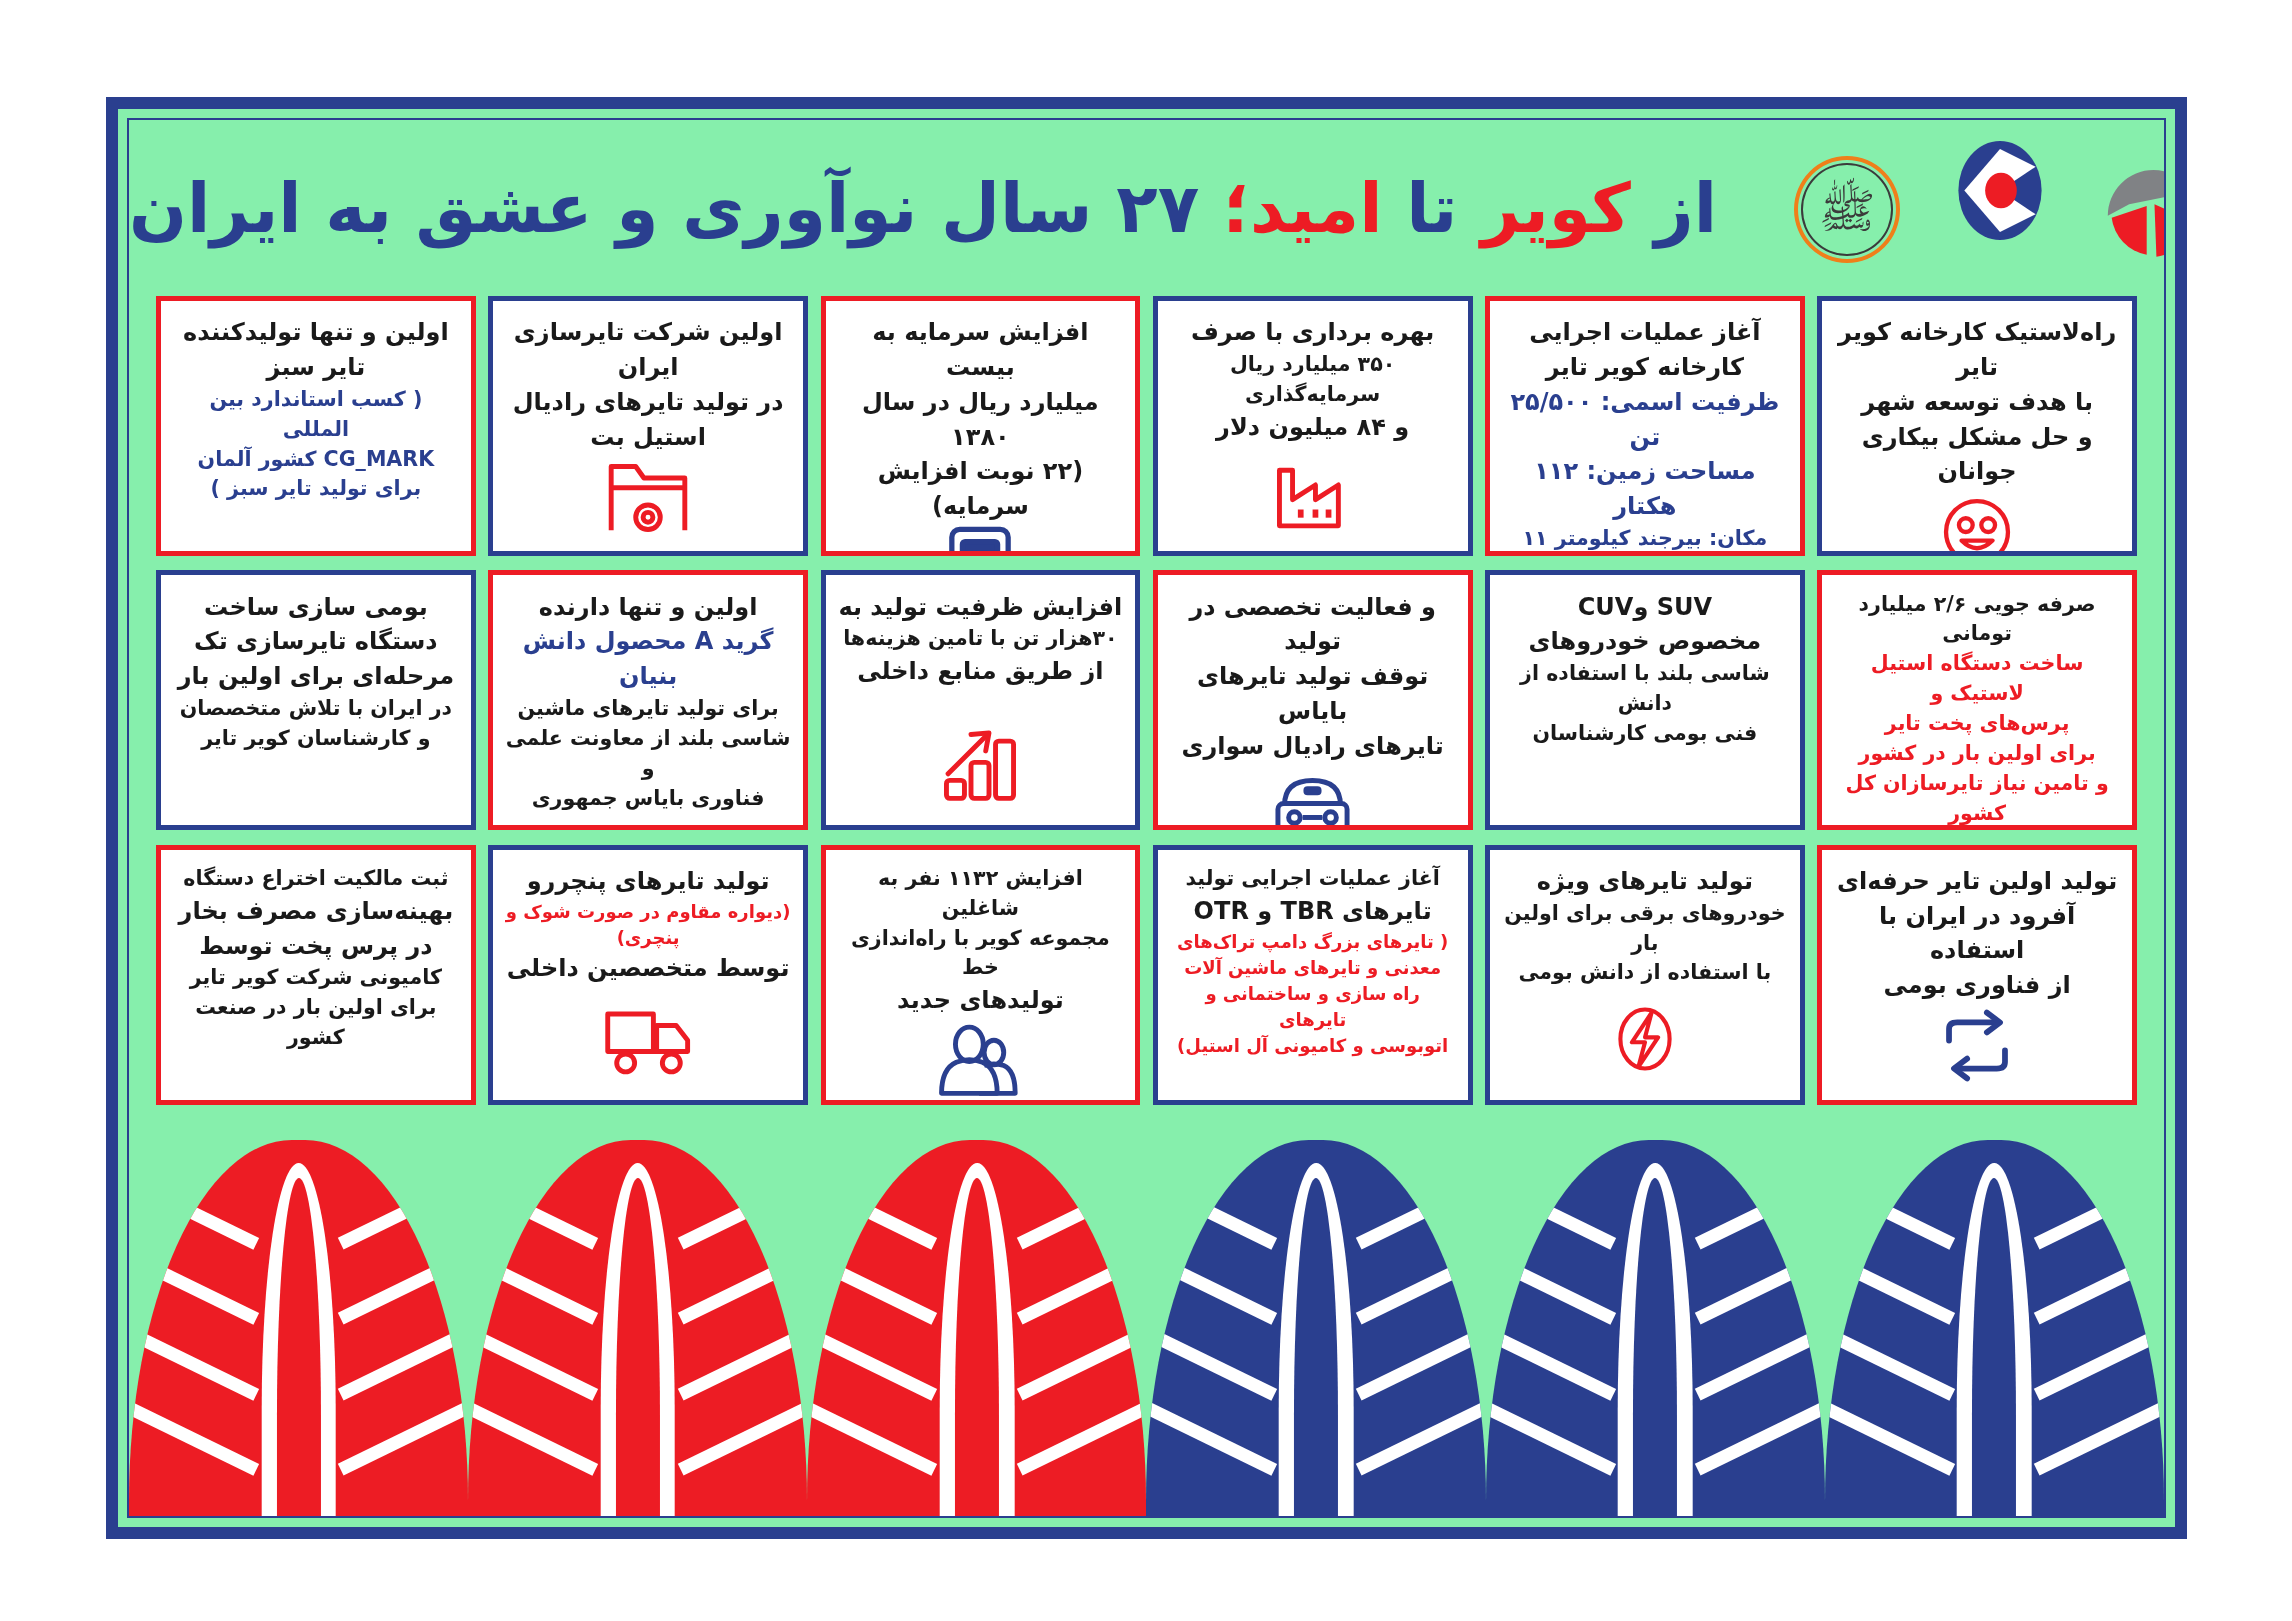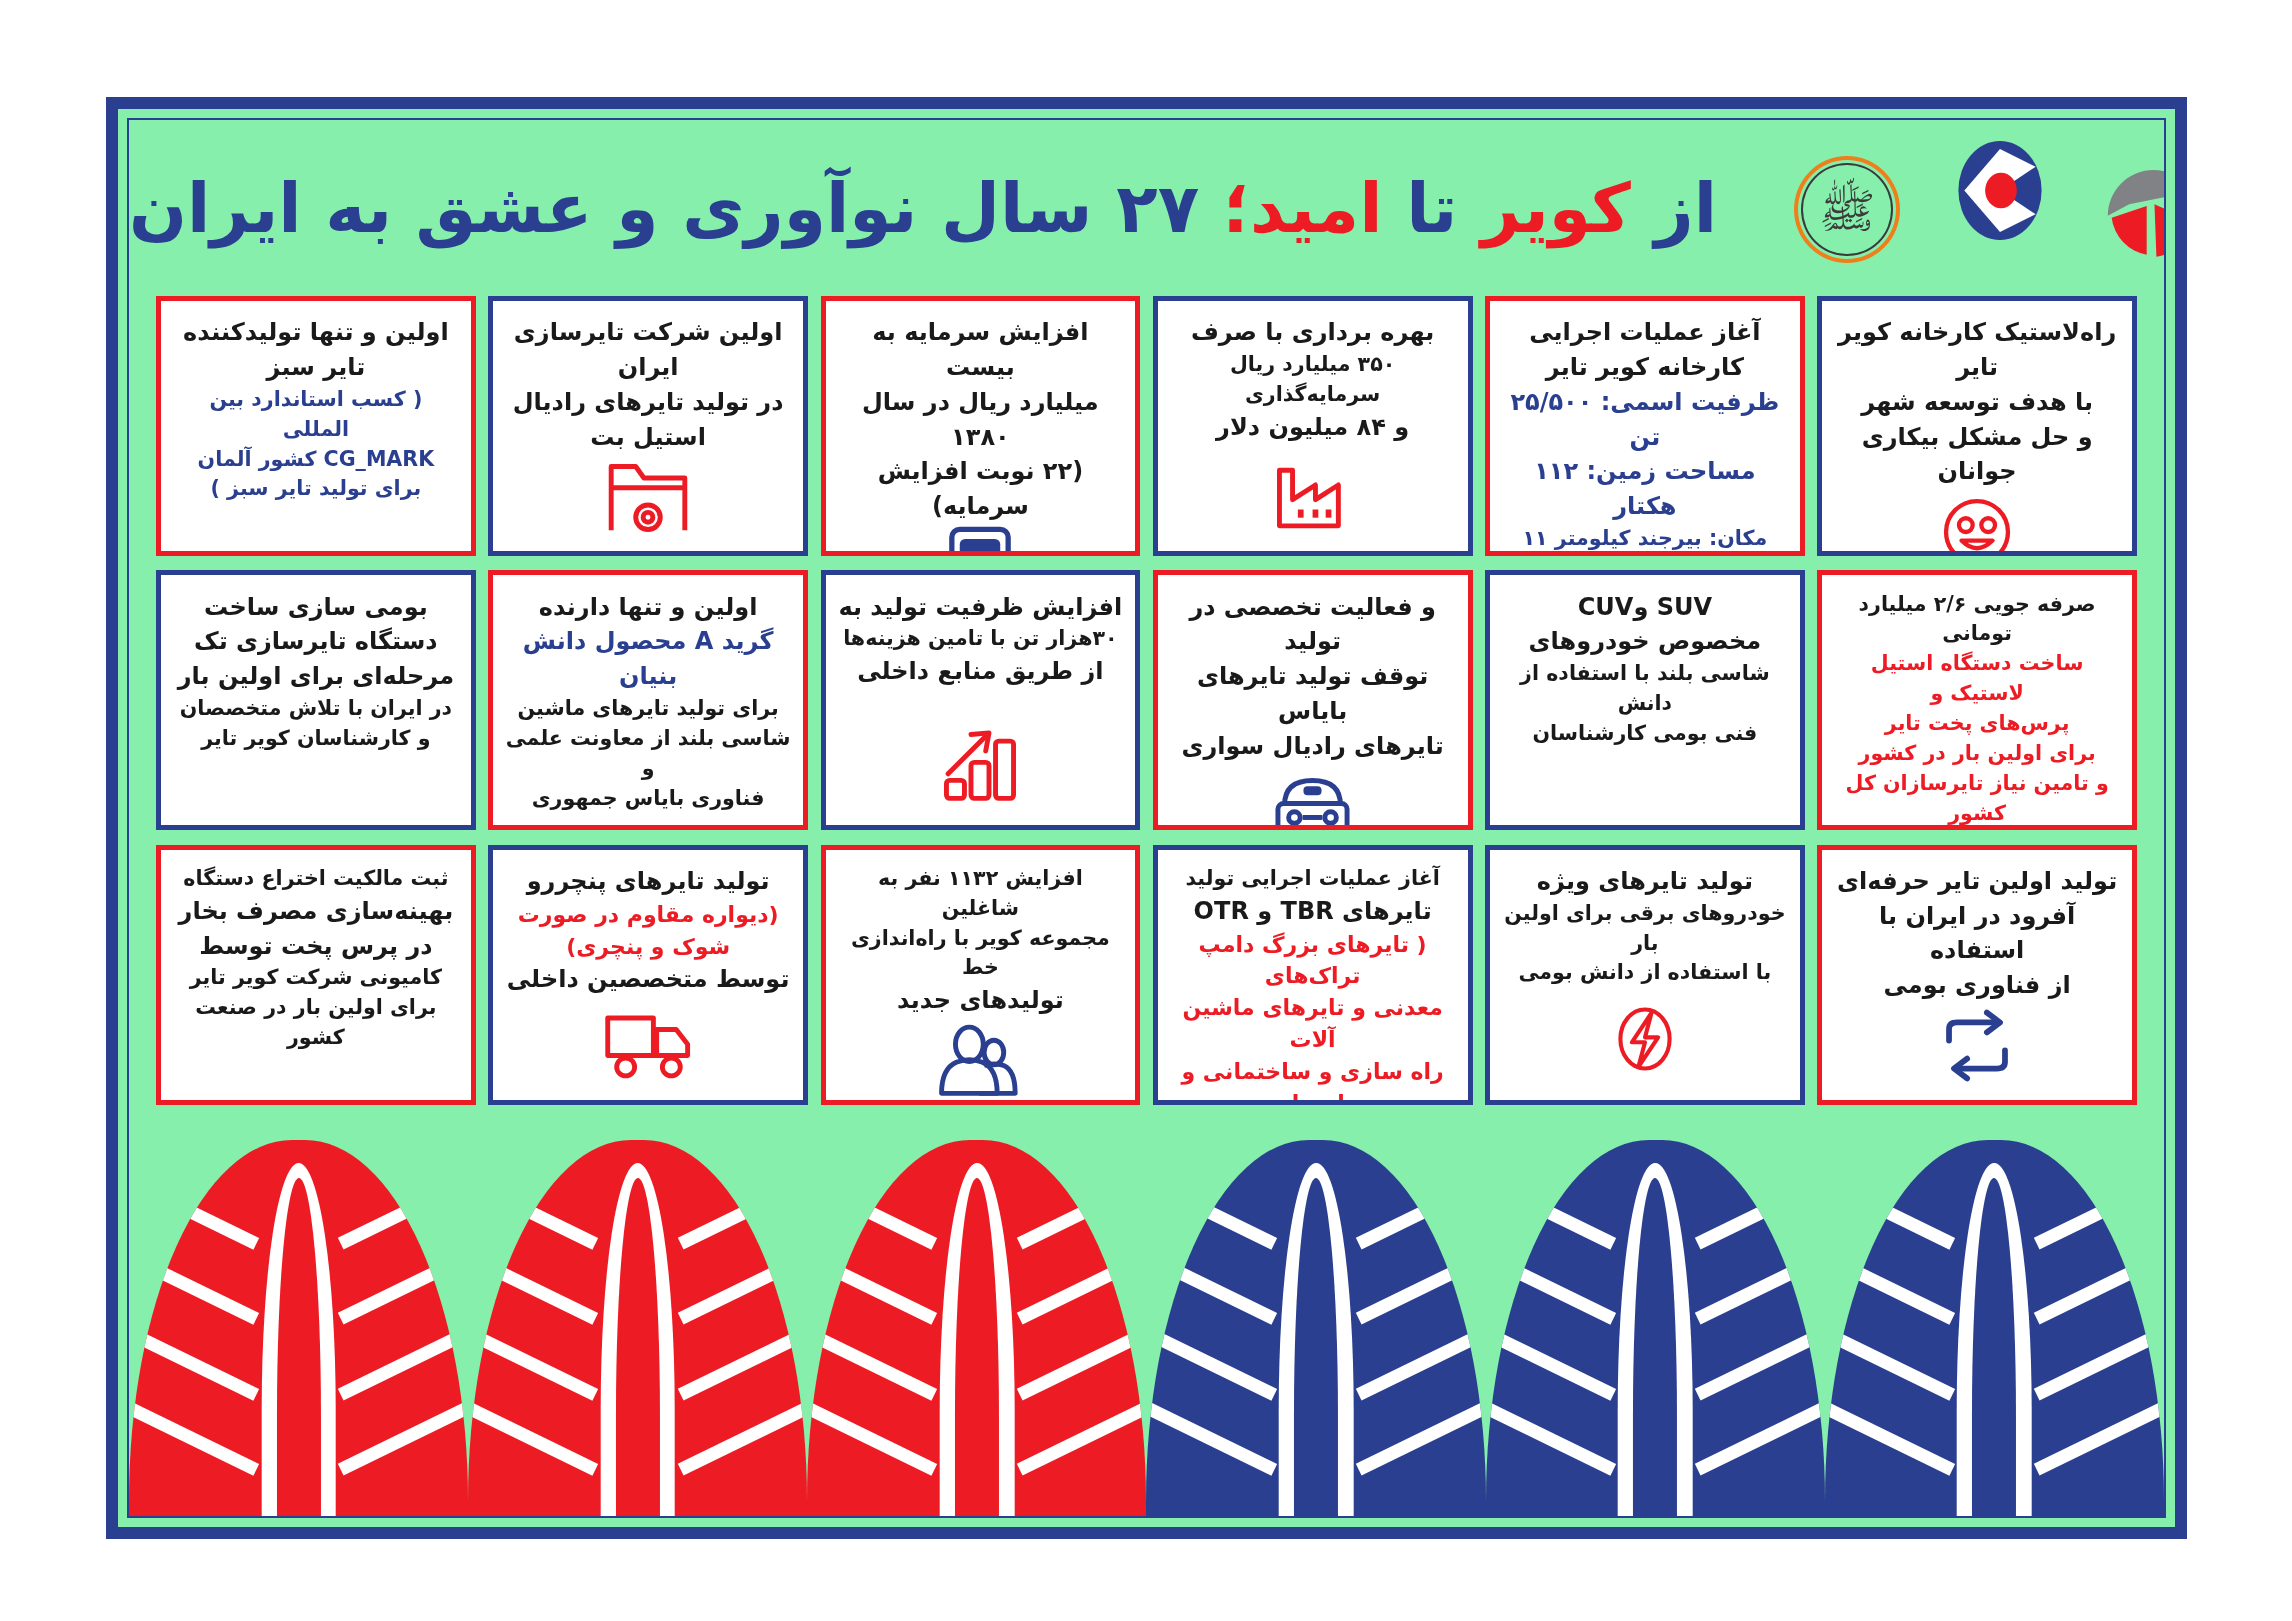--- a/index.html
+++ b/index.html
@@ -86,21 +86,21 @@
   }
   .card.red{border-color:#ed1c24;}
   .card .lines{width:100%;}
   .ln{
     font-size:24px;font-weight:bold;color:#1a1a1a;line-height:1.45;
     display:block;
   }
   .ln.blue{color:#2a3f8f;}
   .ln.red{color:#ed1c24;}
   .ln.small{font-size:20.6px;}
-  .ln.tiny{font-size:22px;}
+  .ln.tiny{font-size:18px;}
   .icon{
     margin-top:auto;margin-bottom:3.6px;
     display:flex;align-items:center;justify-content:center;
     height:97px;
   }
   .icon svg{display:block;}
 
   
   .tread{
     position:absolute;left:0;right:0;bottom:0;height:376px;

